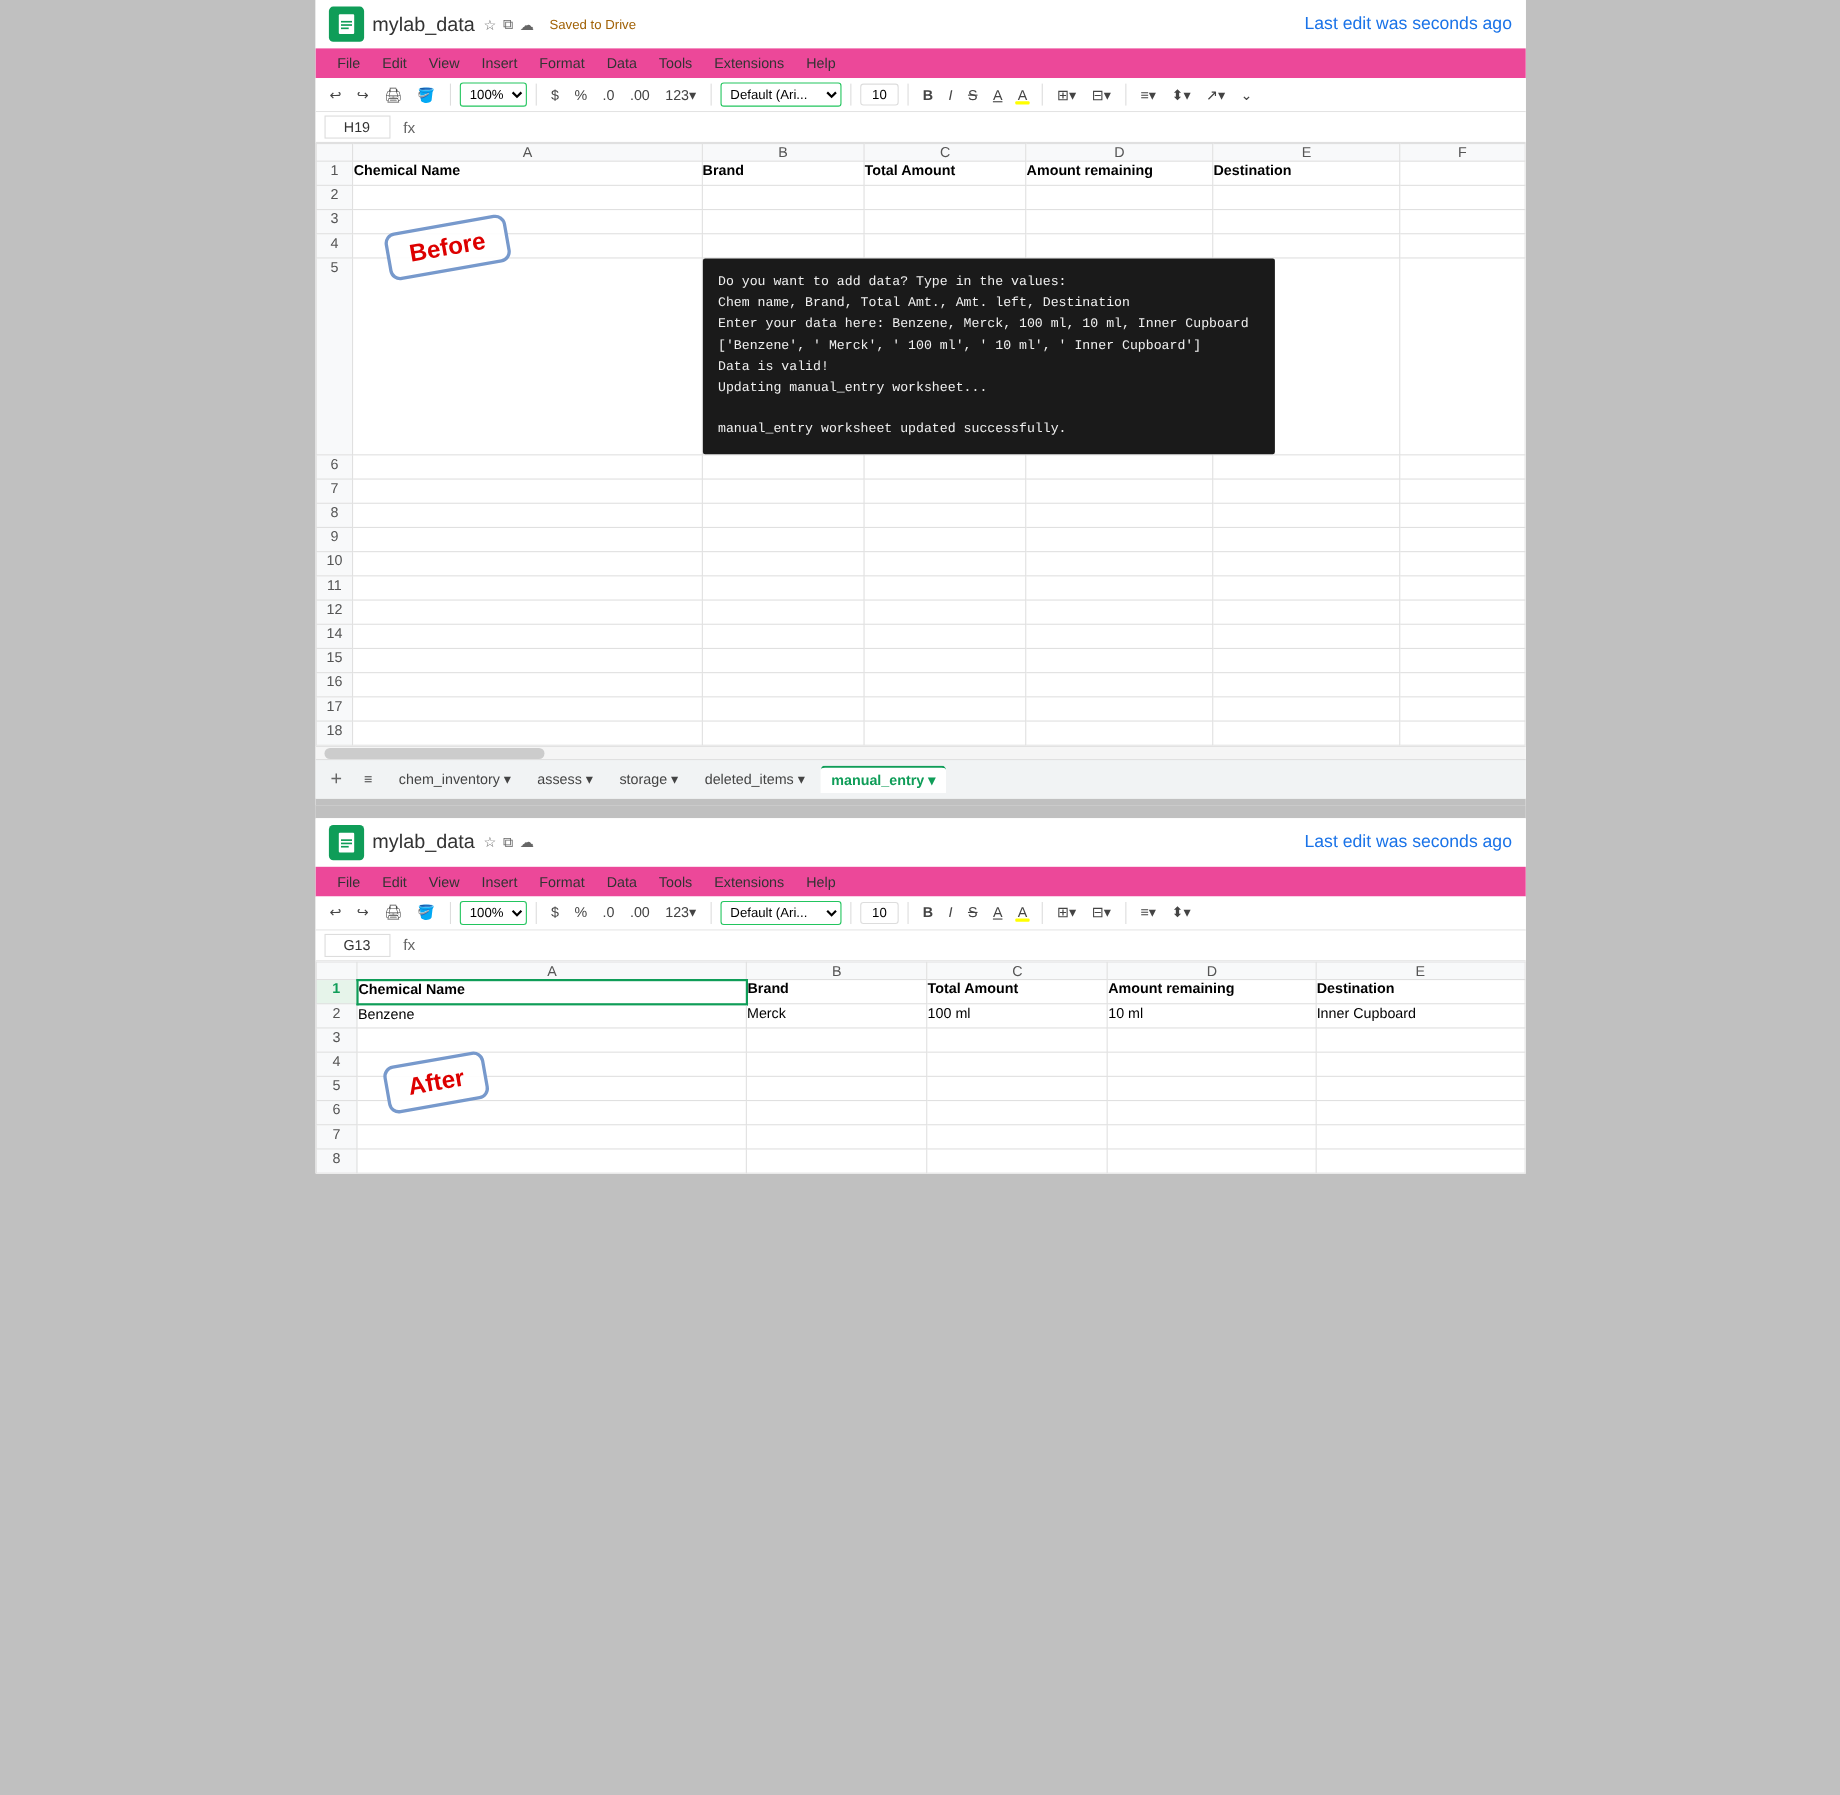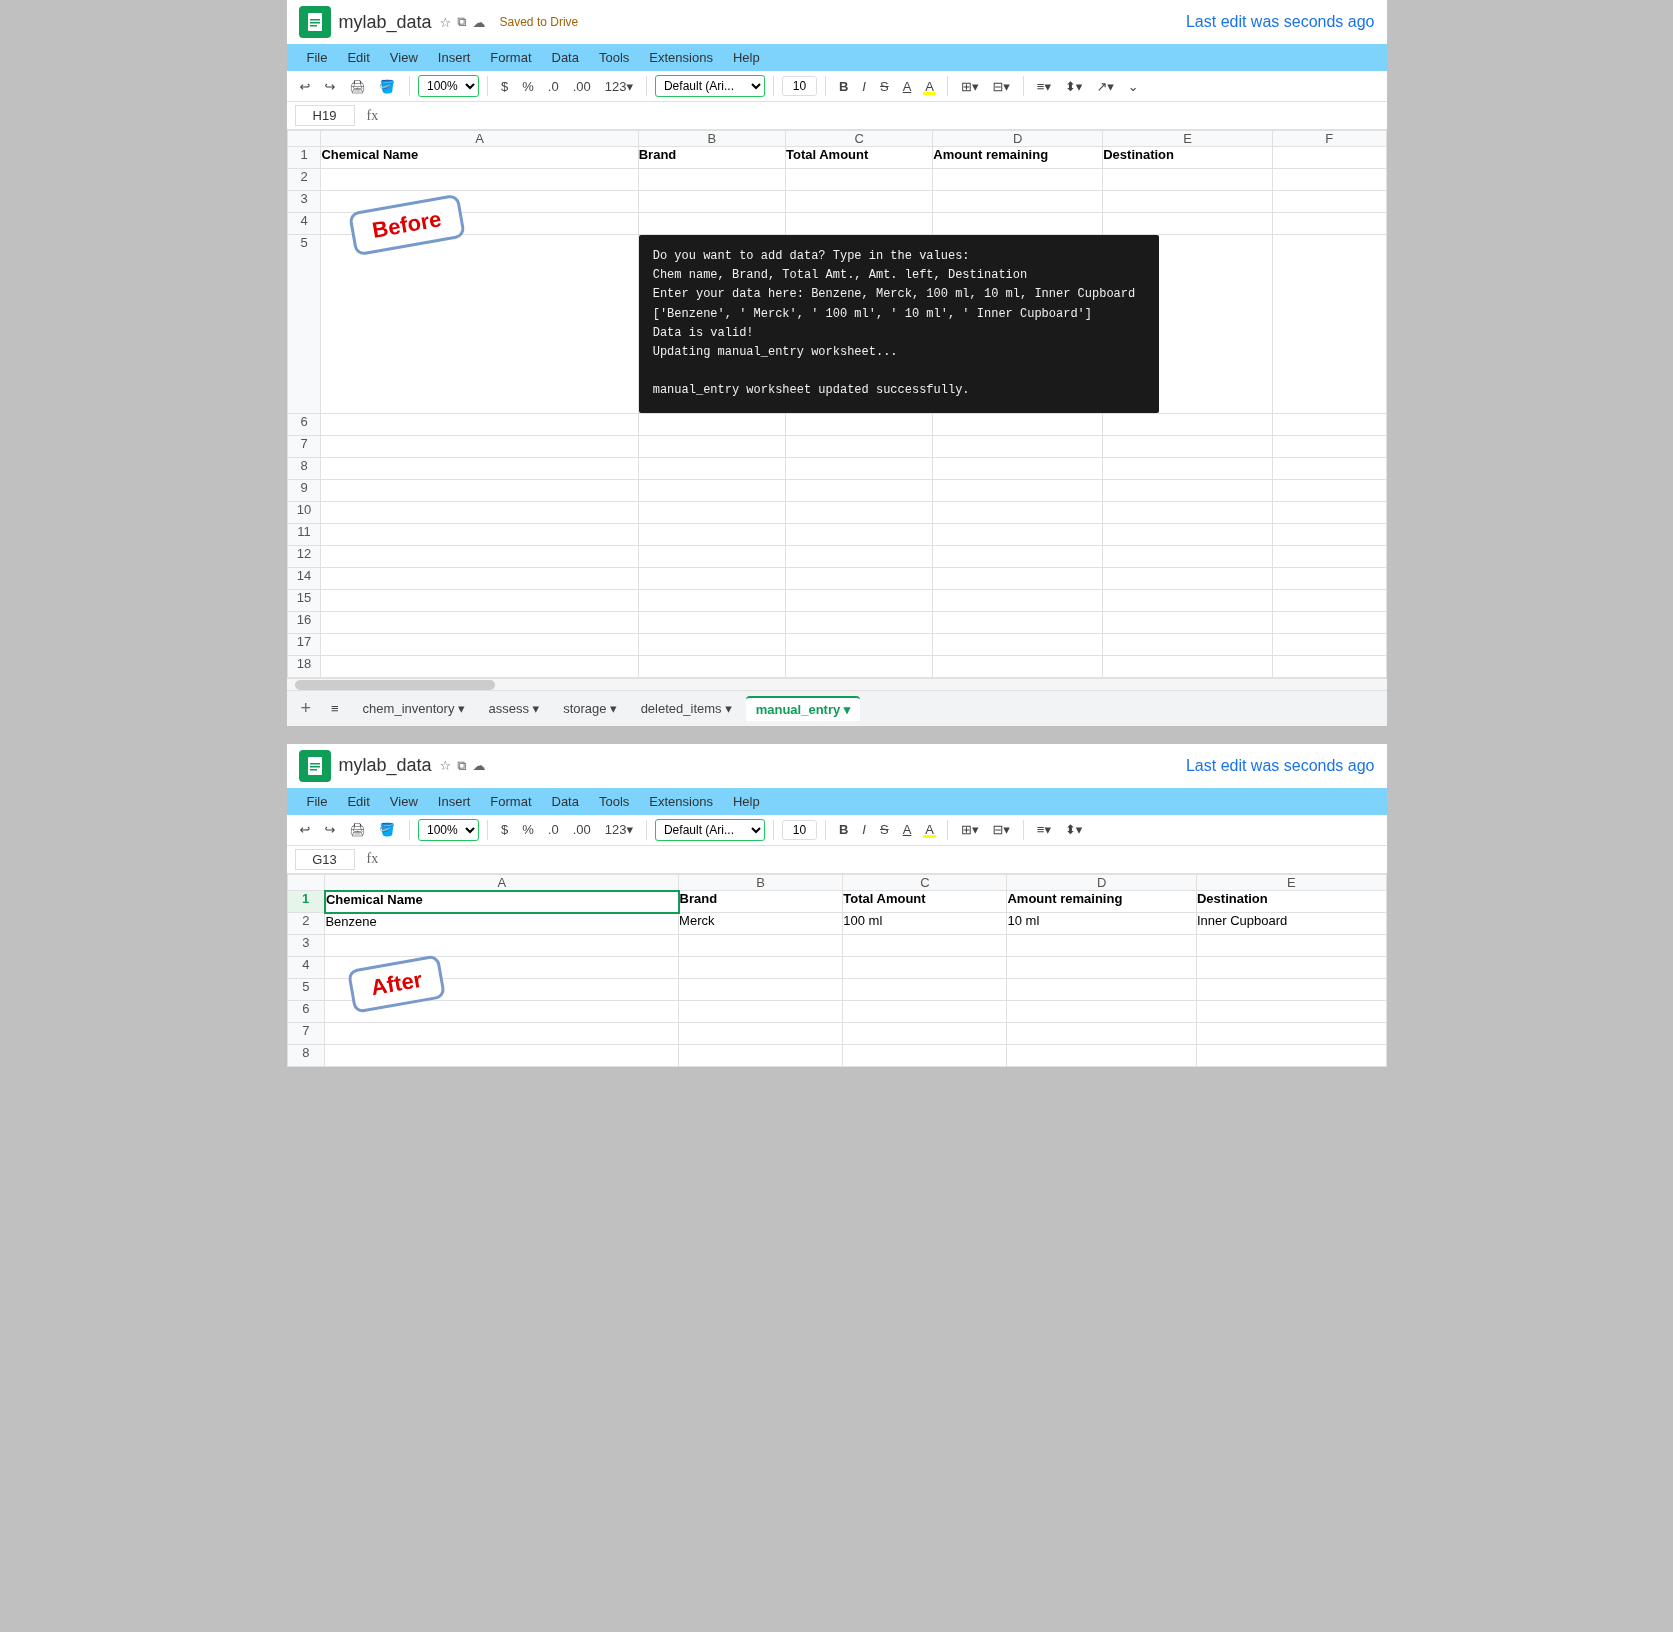--- a/index.html
+++ b/index.html
@@ -68,21 +68,21 @@
       font-size: 16px;
       margin-left: auto;
     }
 
     
     .menu-bar {
       display: flex;
       align-items: flex-end;
       padding: 2px 12px;
       gap: 4px;
-      background: #7dd3fc;
+      background: #ec4899;
     }
 
     .menu-item {
       padding: 4px 8px;
       font-size: 13px;
       color: #333;
       cursor: pointer;
       border-radius: 4px;
     }
 
@@ -148,21 +148,20 @@
       color: #333;
       border: 1px solid #ddd;
       padding: 2px 4px;
       text-align: center;
     }
 
     .formula-fx {
       color: #666;
       font-size: 14px;
       padding: 0 6px;
-      font-family: Liberation Serif, serif;
     }
 
     .formula-input {
       flex: 1;
       border: none;
       font-size: 13px;
       outline: none;
     }
 
     

